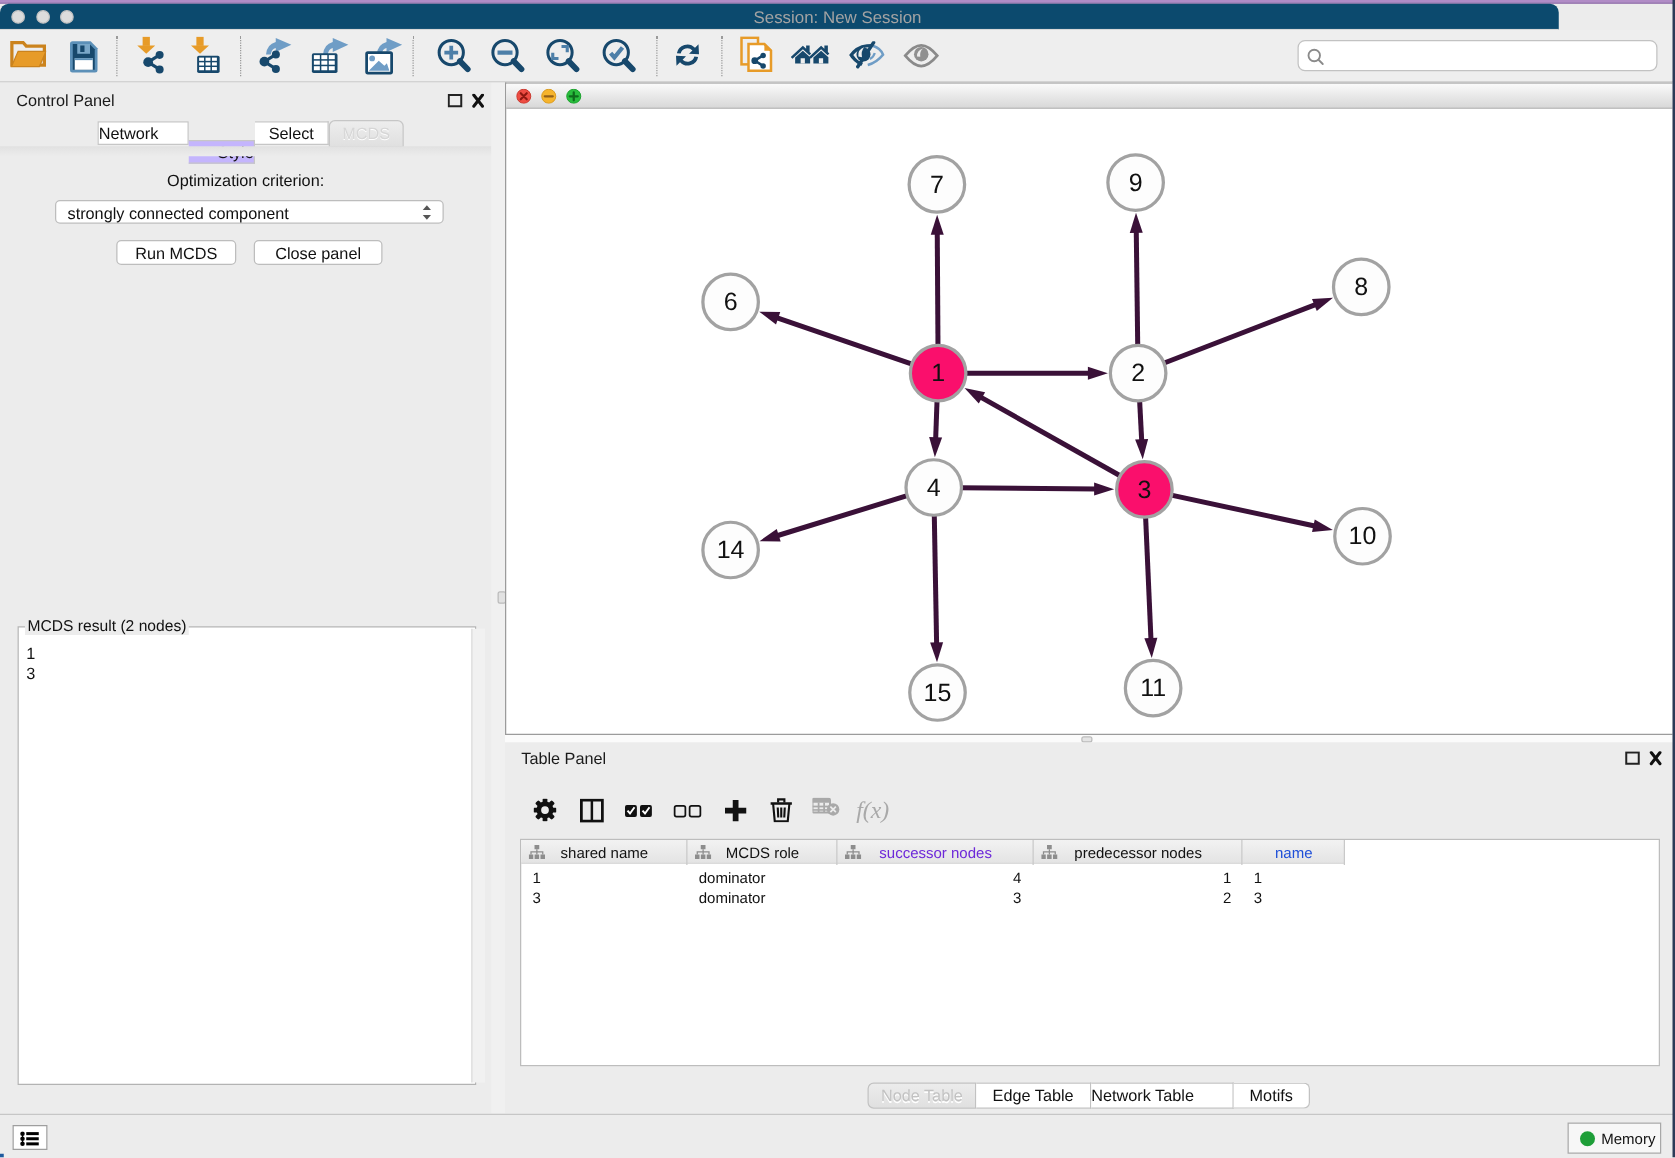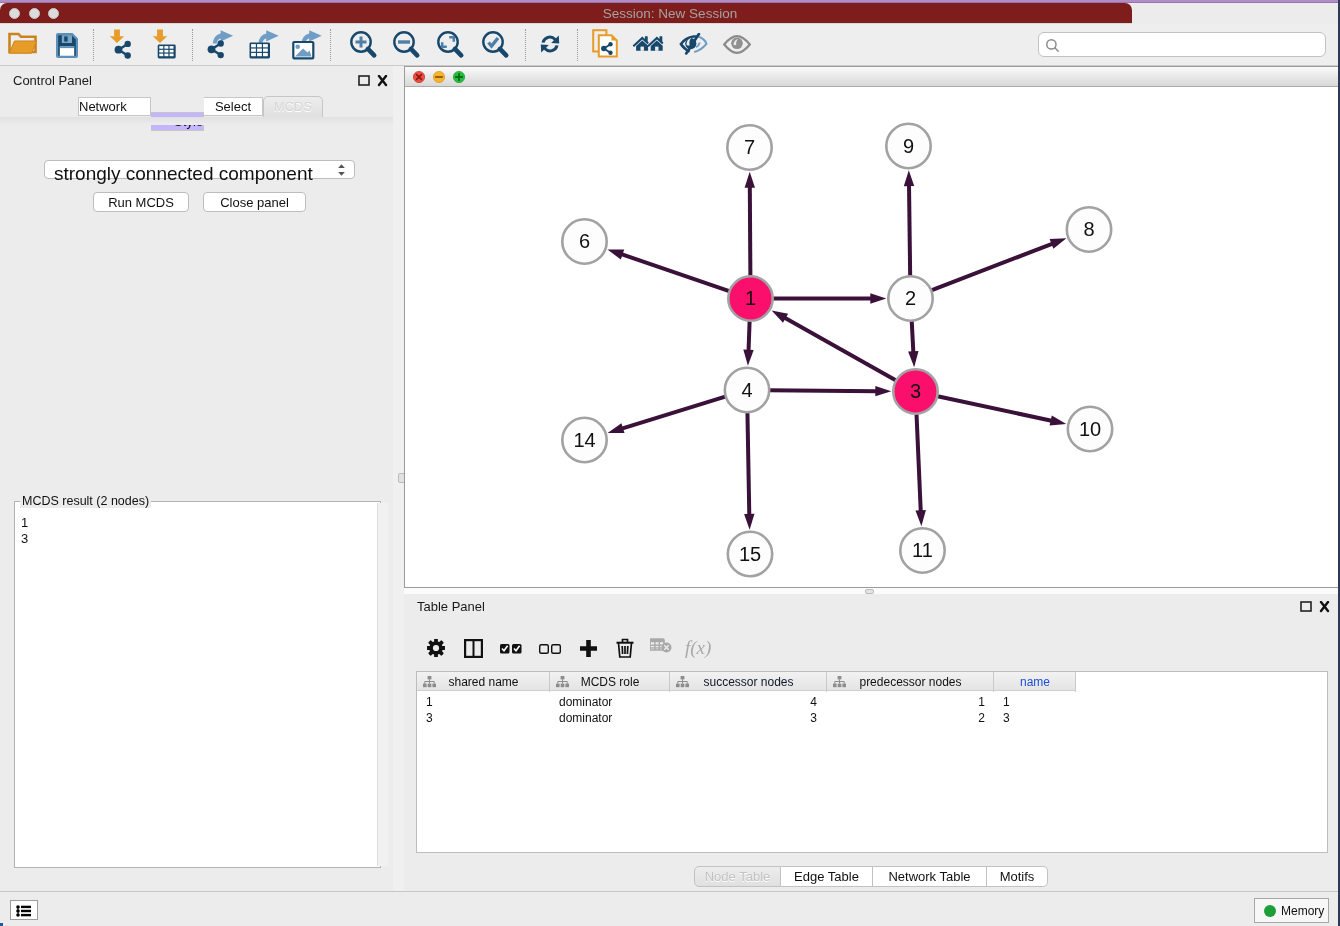--- a/index.html
+++ b/index.html
@@ -1,21 +1,21 @@
 <!DOCTYPE html>
 <html><head><meta charset="utf-8"><style>
 *{margin:0;padding:0;box-sizing:border-box}
 html,body{width:1340px;height:926px;overflow:hidden;background:#ececec;font-family:"Liberation Sans",sans-serif;position:relative}
 .abs{position:absolute}
 </style></head>
 <body>
 
 <div class="abs" style="left:0;top:0;width:1340px;height:3px;background:#b18cc6;border-bottom:0.5px solid #9678ad"></div>
 
-<div class="abs" style="left:0;top:2.5px;width:1132px;height:21.5px;background:#7f1d1d;border-bottom:1px solid #d8d8d8;border-radius:7px 7px 0 0">
+<div class="abs" style="left:0;top:2.5px;width:1247px;height:21.5px;background:#0c4a6e;border-bottom:1px solid #d8d8d8;border-radius:7px 7px 0 0">
   <div class="abs" style="left:9px;top:5px;width:11px;height:11px;border-radius:50%;background:#dcdcdc;border:1px solid #c3c3c3"></div>
   <div class="abs" style="left:28.5px;top:5px;width:11px;height:11px;border-radius:50%;background:#dcdcdc;border:1px solid #c3c3c3"></div>
   <div class="abs" style="left:48px;top:5px;width:11px;height:11px;border-radius:50%;background:#dcdcdc;border:1px solid #c3c3c3"></div>
   <div class="abs" style="left:0;top:3.5px;width:1340px;text-align:center;font-size:13.5px;color:#a3a3a3">Session: New Session</div>
 </div>
 
 <div id="toolbar" class="abs" style="left:0;top:24px;width:1340px;height:42px;background:#eeeeee;border-bottom:1px solid #cacaca">
 <svg class="abs" style="left:8.0px;top:6.0px" width="29" height="28" viewBox="0 0 29 28">
       <path d="M1.5 4 L10.5 4 L13 6.8 L27.5 6.8 L27.5 22 L1.5 22 Z" fill="none" stroke="#cb831d" stroke-width="2.6"></path>
       <path d="M6.5 11 L28.8 11 L23.5 23.2 L1.2 23.2 Z" fill="#e79b28" stroke="#cb831d" stroke-width="1"></path>
@@ -173,23 +173,24 @@
   <svg class="abs" style="left:358px;top:9px" width="31" height="12" viewBox="0 0 31 12">
       <rect x="1" y="1" width="10" height="9" fill="none" stroke="#222" stroke-width="1.6"></rect>
       <path d="M21 1 L28 10 M28 1 L21 10" stroke="#111" stroke-width="2.4" stroke-linecap="round"></path>
     </svg>
 
   <div class="abs" style="left:78px;top:31px;width:73px;height:19px;background:#fff;border:1px solid #c6c6c6;font-size:13px;text-align:left;line-height:18px;color:#111">Network</div>
   <div class="abs" style="left:151px;top:46px;width:53px;height:19px;background:#c4b5fd;border:1px solid #c6c6c6;border-left:none;font-size:13px;text-align:right;line-height:18px;color:#111">Style</div>
   <div class="abs" style="left:204px;top:31px;width:59px;height:19px;background:#fff;border:1px solid #c6c6c6;border-left:none;font-size:13px;text-align:center;line-height:18px;color:#111">Select</div>
   <div class="abs" style="left:263px;top:30px;width:60px;height:22px;background:linear-gradient(#ededed,#e0e0e0);border:1px solid #c6c6c6;border-radius:5px 5px 0 0;font-size:13px;text-align:center;line-height:20px;color:#d6d6d6;text-shadow:0 1px 0 #fff">MCDS</div>
   <div class="abs" style="left:0;top:51px;width:393px;height:8px;background:linear-gradient(#e1e1e1,#ececec)"></div>
+  <div class="abs" style="left:0;top:71px;width:393px;text-align:center;font-size:13px;color:#111">Optimization criterion:</div>
 
   <div class="abs" style="left:44px;top:94px;width:311px;height:19px;background:#fff;border:1px solid #bdbdbd;border-radius:4px">
-    <div class="abs" style="left:9px;top:1.5px;font-size:19px;color:#111">strongly connected component</div>
+    <div class="abs" style="left:9px;top:1.5px;font-size:13px;color:#111">strongly connected component</div>
     <svg class="abs" style="right:8px;top:3px" width="9" height="12" viewBox="0 0 9 12">
         <path d="M4.5 0.2 L7.8 4 L1.2 4 Z" fill="#555"></path>
         <path d="M4.5 11.8 L7.8 8 L1.2 8 Z" fill="#555"></path>
       </svg>
   </div>
 
   <div class="abs" style="left:93px;top:126px;width:96px;height:20px;background:#fff;border:1px solid #bdbdbd;border-radius:4px;font-size:13px;text-align:center;line-height:19px;color:#111">Run MCDS</div>
   <div class="abs" style="left:203px;top:126px;width:103px;height:20px;background:#fff;border:1px solid #bdbdbd;border-radius:4px;font-size:13px;text-align:center;line-height:19px;color:#111">Close panel</div>
 
   <div class="abs" style="left:14px;top:435px;width:367px;height:367px;background:#fff;border:1px solid #b3b3b3">
@@ -363,21 +364,21 @@
 <div class="abs" style="left:253px;top:0;width:157px;height:20px;border-right:1px solid #c9c9c9">
         <svg class="abs" style="left:6px;top:4px" width="13" height="12" viewBox="0 0 13 12">
           <g fill="#8d8d8d">
             <rect x="4.6" y="0" width="3.8" height="3.4"></rect>
             <rect x="0" y="7.6" width="3.6" height="3.6"></rect>
             <rect x="4.7" y="7.6" width="3.6" height="3.6"></rect>
             <rect x="9.4" y="7.6" width="3.6" height="3.6"></rect>
             <path d="M6.5 3.4 L6.5 5.5 M1.8 7.6 L1.8 5.5 L11.2 5.5 L11.2 7.6 M6.5 5.5 L6.5 7.6" stroke="#8d8d8d" stroke-width="1" fill="none"></path>
           </g>
         </svg>
-        <div class="abs" style="left:0;top:3px;width:157px;text-align:center;font-size:12px;color:#0f172a">successor nodes</div>
+        <div class="abs" style="left:0;top:3px;width:157px;text-align:center;font-size:12px;color:#6d28d9">successor nodes</div>
       </div>
 <div class="abs" style="left:410px;top:0;width:167px;height:20px;border-right:1px solid #c9c9c9">
         <svg class="abs" style="left:6px;top:4px" width="13" height="12" viewBox="0 0 13 12">
           <g fill="#8d8d8d">
             <rect x="4.6" y="0" width="3.8" height="3.4"></rect>
             <rect x="0" y="7.6" width="3.6" height="3.6"></rect>
             <rect x="4.7" y="7.6" width="3.6" height="3.6"></rect>
             <rect x="9.4" y="7.6" width="3.6" height="3.6"></rect>
             <path d="M6.5 3.4 L6.5 5.5 M1.8 7.6 L1.8 5.5 L11.2 5.5 L11.2 7.6 M6.5 5.5 L6.5 7.6" stroke="#8d8d8d" stroke-width="1" fill="none"></path>
           </g>
@@ -395,21 +396,21 @@
     <div class="abs" style="left:586px;top:23px;font-size:12px;color:#111">1</div>
     <div class="abs" style="left:9px;top:39px;font-size:12px;color:#111">3</div>
     <div class="abs" style="left:142px;top:39px;font-size:12px;color:#111">dominator</div>
     <div class="abs" style="left:260px;top:39px;width:140px;text-align:right;font-size:12px;color:#111">3</div>
     <div class="abs" style="left:420px;top:39px;width:148px;text-align:right;font-size:12px;color:#111">2</div>
     <div class="abs" style="left:586px;top:39px;font-size:12px;color:#111">3</div>
   </div>
 
   <div class="abs" style="left:290px;top:272px;width:87px;height:21px;background:linear-gradient(#ececec,#e0e0e0);border:1px solid #c2c2c2;border-radius:5px 0 0 5px;font-size:13px;text-align:center;line-height:20px;color:#c2c2c2;text-shadow:0 1px 0 #fff">Node Table</div>
   <div class="abs" style="left:377px;top:272px;width:92px;height:21px;background:#fff;border:1px solid #c2c2c2;border-left:none;font-size:13px;text-align:center;line-height:20px;color:#111">Edge Table</div>
-  <div class="abs" style="left:469px;top:272px;width:114px;height:21px;background:#fff;border:1px solid #c2c2c2;border-left:none;font-size:13px;text-align:center;line-height:20px;color:#111">Network Table</div>
+  <div class="abs" style="left:469px;top:272px;width:114px;height:21px;background:#fff;border:1px solid #c2c2c2;border-left:none;font-size:13px;text-align:left;line-height:20px;color:#111">Network Table</div>
   <div class="abs" style="left:583px;top:272px;width:61px;height:21px;background:#fff;border:1px solid #c2c2c2;border-left:none;border-radius:0 5px 5px 0;font-size:13px;text-align:center;line-height:20px;color:#111">Motifs</div>
 </div>
 
 <div class="abs" style="left:0;top:891px;width:1340px;height:35px;background:#ececec;border-top:1px solid #c6c6c6">
   <div class="abs" style="left:10px;top:8px;width:28px;height:20px;background:#fff;border:1px solid #9e9e9e">
     <svg class="abs" style="left:5px;top:3.5px" width="16" height="12" viewBox="0 0 16 12">
       <circle cx="2" cy="2" r="1.8" fill="#000"></circle>
         <circle cx="2" cy="6" r="1.8" fill="#000"></circle>
         <circle cx="2" cy="10" r="1.8" fill="#000"></circle>
       <rect x="1.6" y="2" width="0.9" height="8" fill="#000"></rect>

